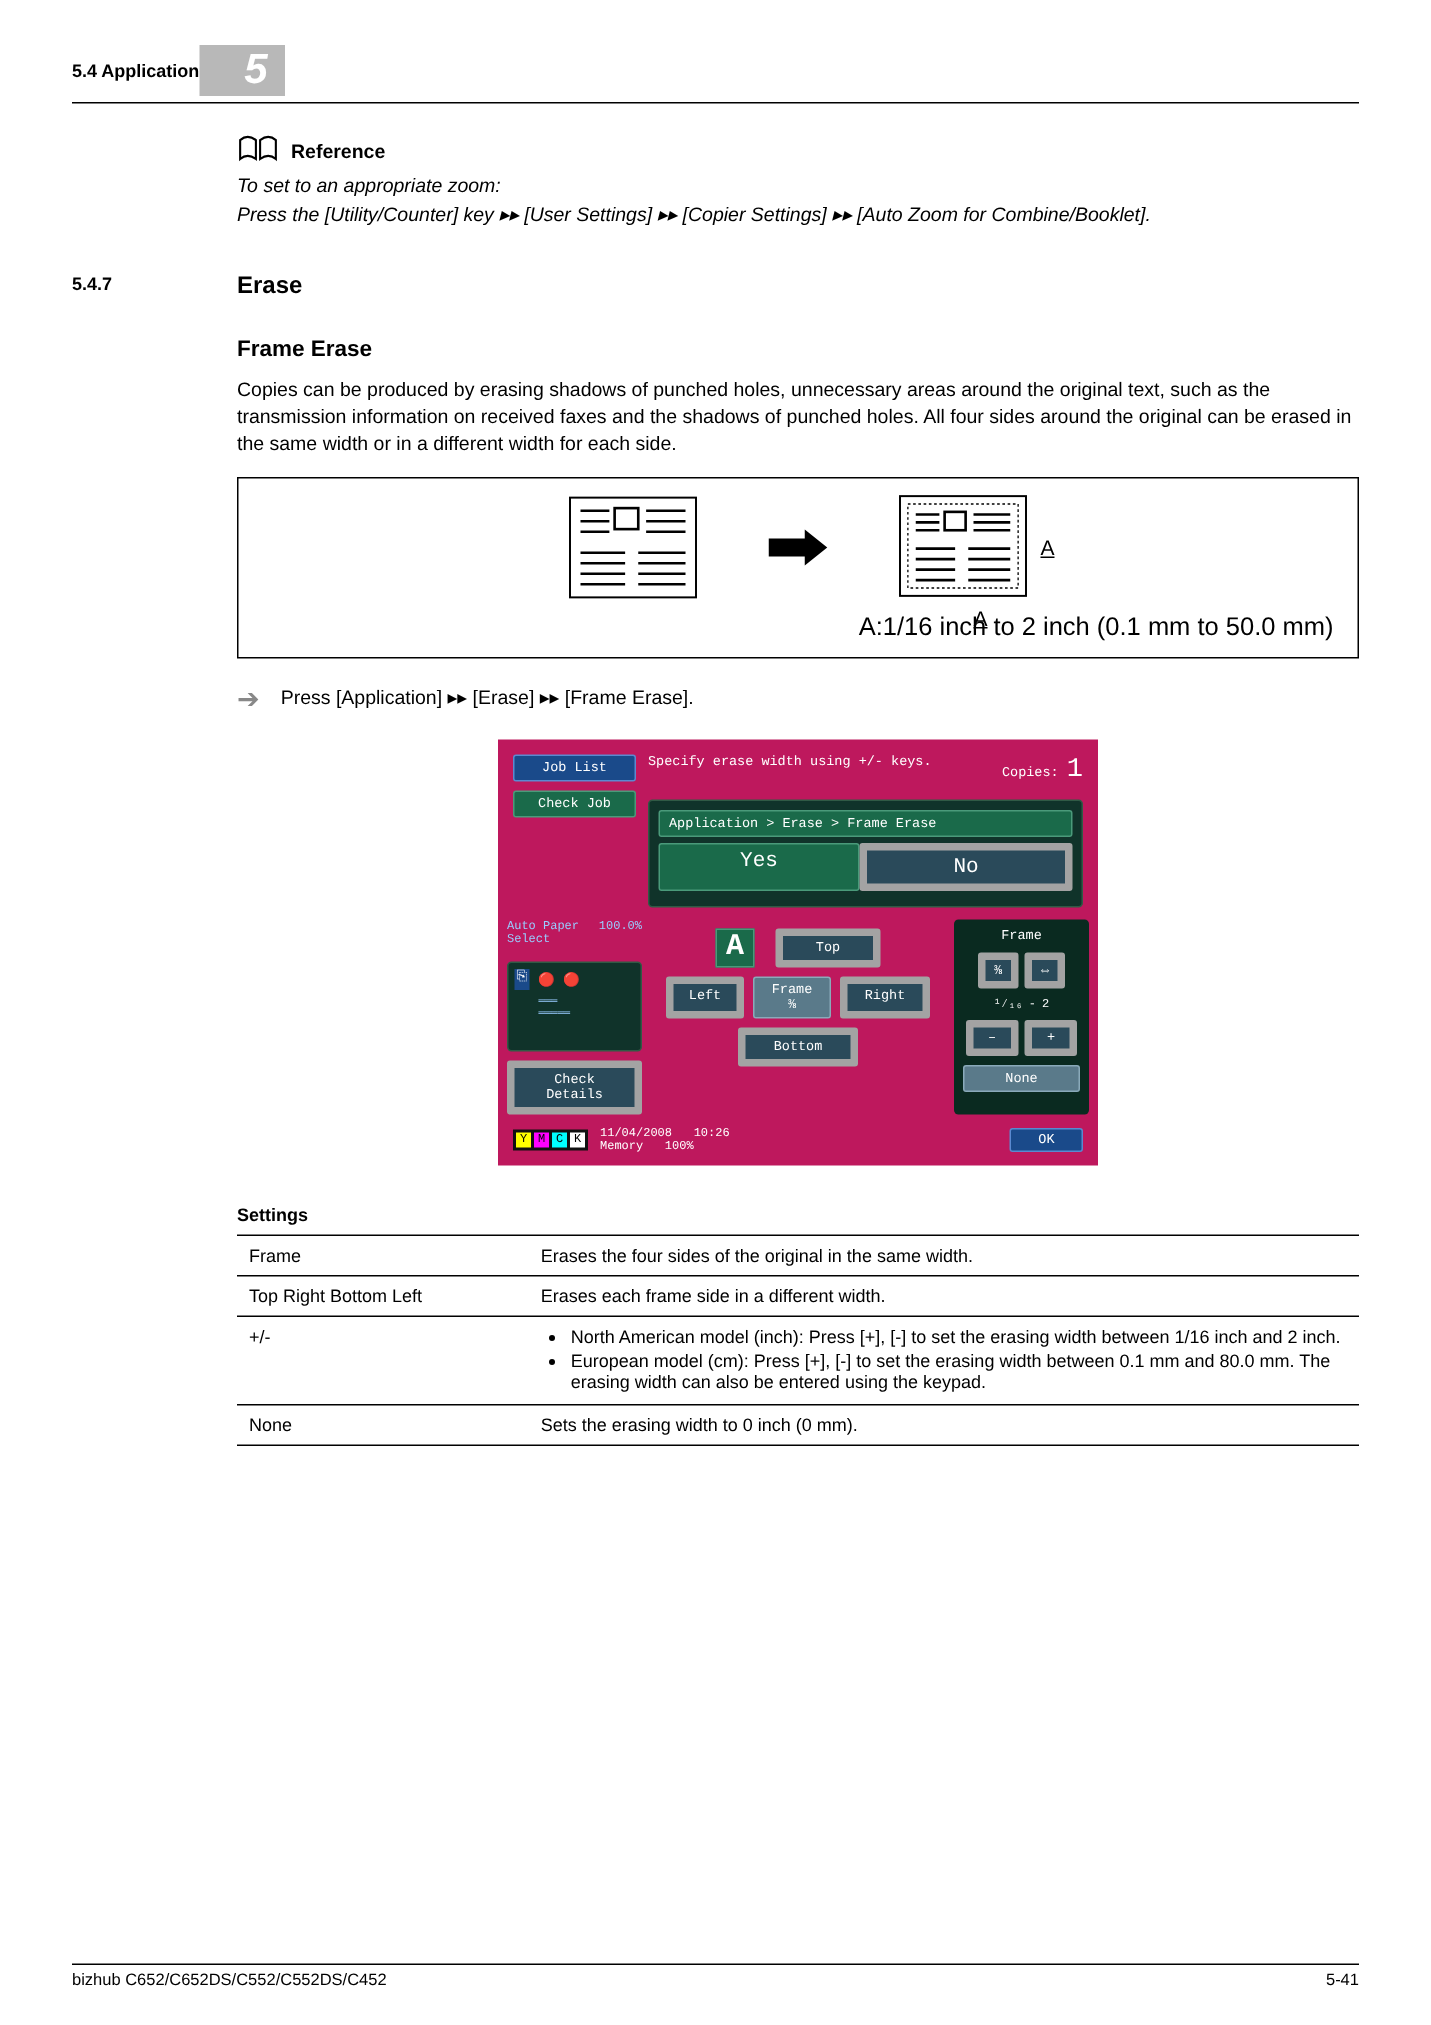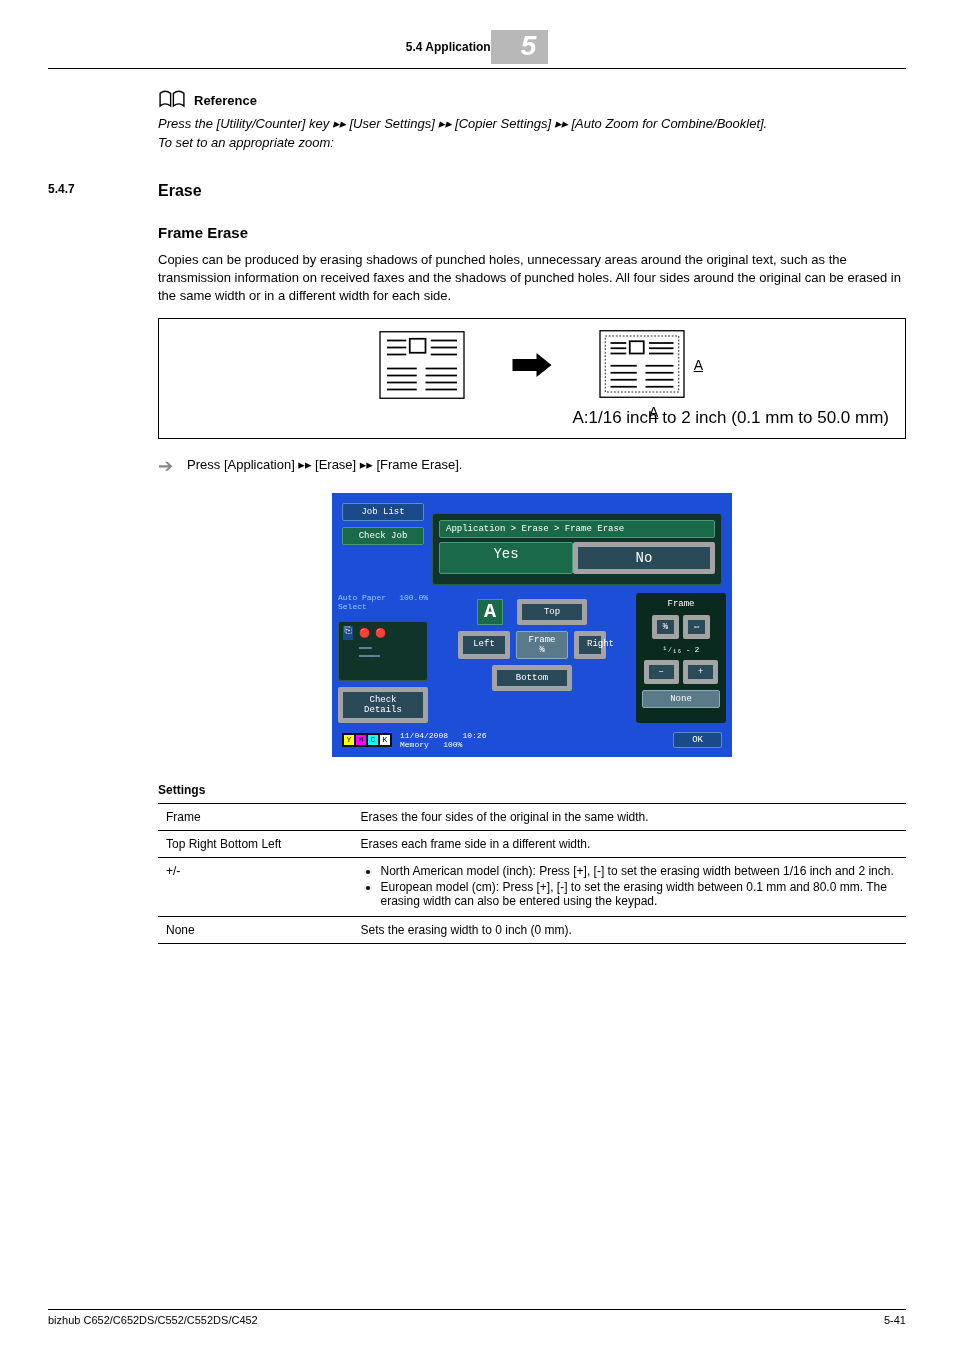--- a/index.html
+++ b/index.html
@@ -9,21 +9,21 @@
     color: #000;
     background: #fff;
     width: 954px;
     margin: 0 auto;
     padding: 30px 48px 40px 48px;
     position: relative;
     min-height: 1350px;
   }
   .header-row {
     display: flex;
-    justify-content: center;
+    justify-content: flex-start;
     align-items: center;
     margin-bottom: 4px;
   }
   .header-left { font-size: 12px; font-weight: bold; }
   .header-right {
     background: #b8b8b8;
     color: #fff;
     font-size: 28px;
     font-weight: bold;
     font-style: italic;
@@ -50,21 +50,21 @@
   .doc-shape { width: 90px; height: 70px; display: inline-block; }
   .doc-shape rect.outer { fill:none; stroke:#000; stroke-width:1.5; }
   .doc-shape line { stroke:#000; stroke-width:2; }
   .arrow-shape { width: 50px; height: 30px; }
   .caption-line { text-align: right; font-size: 17px; margin-top: 6px; padding-right: 6px; }
   .arrow-instruction { display: flex; align-items: flex-start; gap: 14px; margin: 12px 0 18px 0; }
   .arrow-icon { color: #888; font-size: 18px; line-height: 1; }
   .screenshot {
     width: 400px;
     margin: 0 auto 26px auto;
-    background: #1d4ed8;
+    background: #be185d;
     padding: 6px;
     color:#fff;
     font-family: "Courier New", monospace;
     font-size: 9px;
   }
   .scr-top { display:flex; }
   .scr-left { width:90px; padding:4px; display:flex; flex-direction:column; gap:6px;}
   .scr-right { flex:1; padding:4px; }
   .btn-blue { background:#1a4a8a; border:1px solid #5a8ad0; padding:3px 6px; text-align:center; border-radius:2px;}
   .btn-green { background:#1a6a4a; border:1px solid #4a9a7a; padding:3px 10px; text-align:center; border-radius:2px;}
@@ -113,22 +113,22 @@
 
 <div class="indented">
   <div class="ref-row">
     <span class="ref-icon">
       <svg viewBox="0 0 40 28">
           <path d="M3 6 Q10 0 18 6 L18 24 Q10 18 3 24 Z M22 6 Q30 0 37 6 L37 24 Q30 18 22 24 Z" fill="none" stroke="#000" stroke-width="2"></path>
         </svg>
     </span>
     <span class="ref-label">Reference</span>
   </div>
+  <div class="italic-line">To set to an appropriate zoom:</div>
   <div class="italic-line">Press the [Utility/Counter] key ▸▸ [User Settings] ▸▸ [Copier Settings] ▸▸ [Auto Zoom for Combine/Booklet].</div>
-  <div class="italic-line">To set to an appropriate zoom:</div>
 </div>
 
 <div class="section-row">
   <div class="section-number">5.4.7</div>
   <div class="section-title">Erase</div>
 </div>
 
 <div class="indented">
   <div class="subhead">Frame Erase</div>
   <div class="body-text">Copies can be produced by erasing shadows of punched holes, unnecessary areas around the original text, such as the transmission information on received faxes and the shadows of punched holes. All four sides around the original can be erased in the same width or in a different width for each side.</div>
@@ -192,20 +192,24 @@
     <span>Press [Application] ▸▸ [Erase] ▸▸ [Frame Erase].</span>
   </div>
 
   <div class="screenshot">
     <div class="scr-top">
       <div class="scr-left">
         <div class="btn-blue">Job List</div>
         <div class="btn-green">Check Job</div>
       </div>
       <div class="scr-right">
+        <div style="display:flex; justify-content:space-between;">
+          <span>Specify erase width using +/- keys.</span>
+          <span><span>Copies:</span> <span style="font-size:18px;">1</span></span>
+        </div>
         <div class="panel" style="margin-top:10px;">
           <div class="btn-green" style="text-align:left; padding:3px 6px;">Application &gt; Erase &gt; Frame Erase</div>
           <div class="scr-tabrow" style="margin-top:4px;">
             <div class="btn-green">Yes</div>
             <div class="btn-dark">No</div>
           </div>
         </div>
       </div>
     </div>
     <div class="scr-body">
@@ -225,21 +229,21 @@
         <div style="display:flex; gap:14px; align-items:center;">
           <div class="letter-a">A</div>
           <div class="btn-dark" style="width:70px;">Top</div>
         </div>
         <div class="scr-row3">
           <div class="btn-dark" style="width:52px;">Left</div>
           <div class="btn-gray" style="width:52px; display:flex; flex-direction:column; align-items:center;">
             <span>Frame</span>
             <span>⅜</span>
           </div>
-          <div class="btn-dark" style="width:32px;">Right</div>
+          <div class="btn-dark" style="width:60px;">Right</div>
         </div>
         <div class="btn-dark" style="width:80px;">Bottom</div>
       </div>
       <div class="scr-sidepanel">
         <div style="text-align:center;">Frame</div>
         <div style="display:flex; gap:4px; justify-content:center;">
           <div class="btn-dark" style="padding:2px 6px;">⅜</div>
           <div class="btn-dark" style="padding:2px 6px;">⇔</div>
         </div>
         <div style="display:flex; gap:4px; justify-content:center; font-size:8px;">

